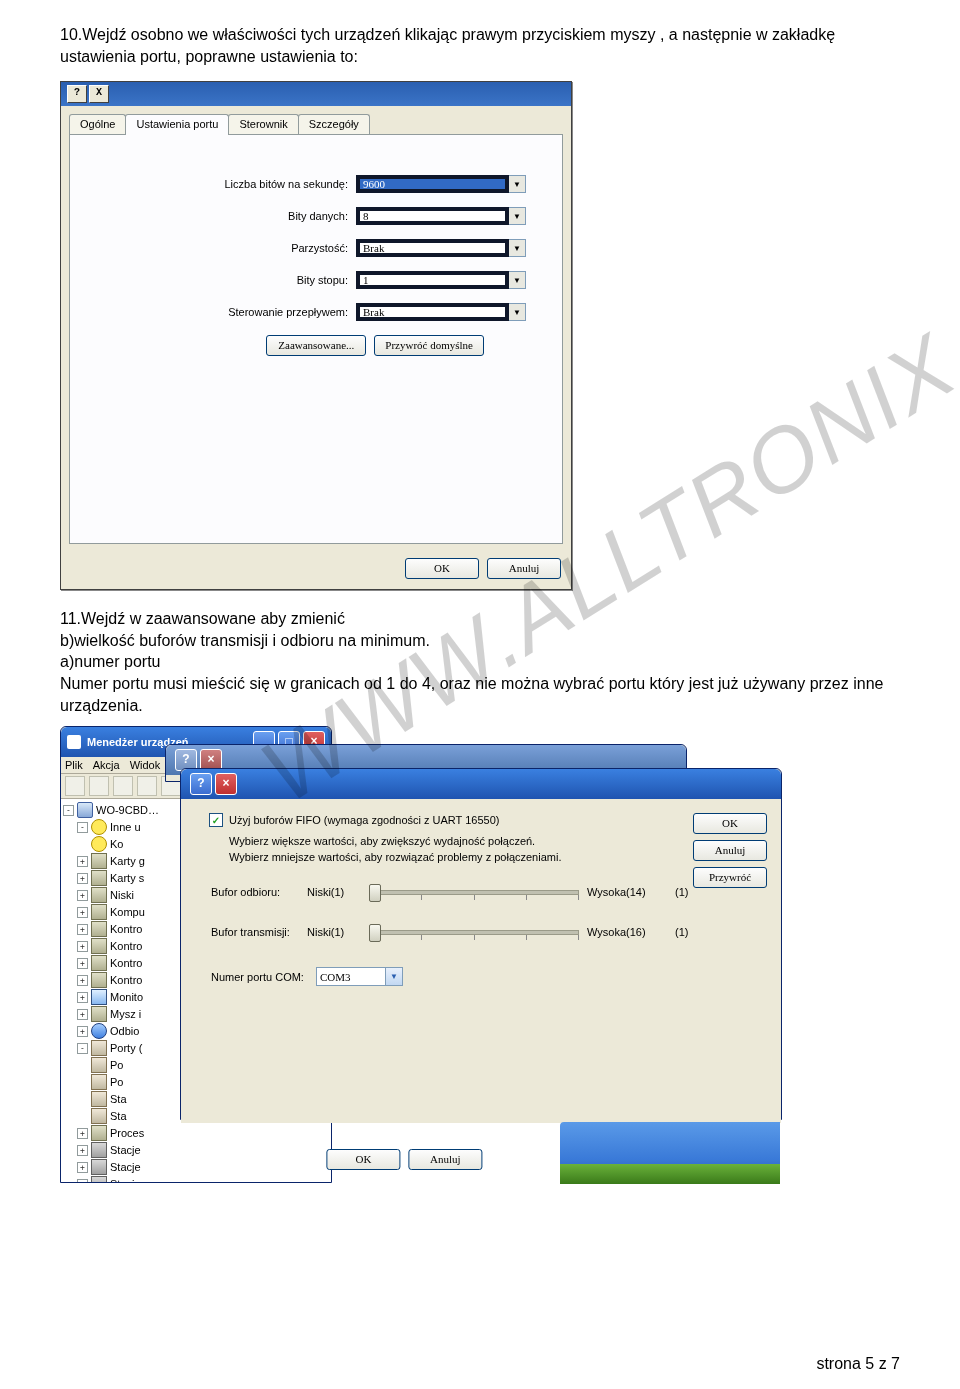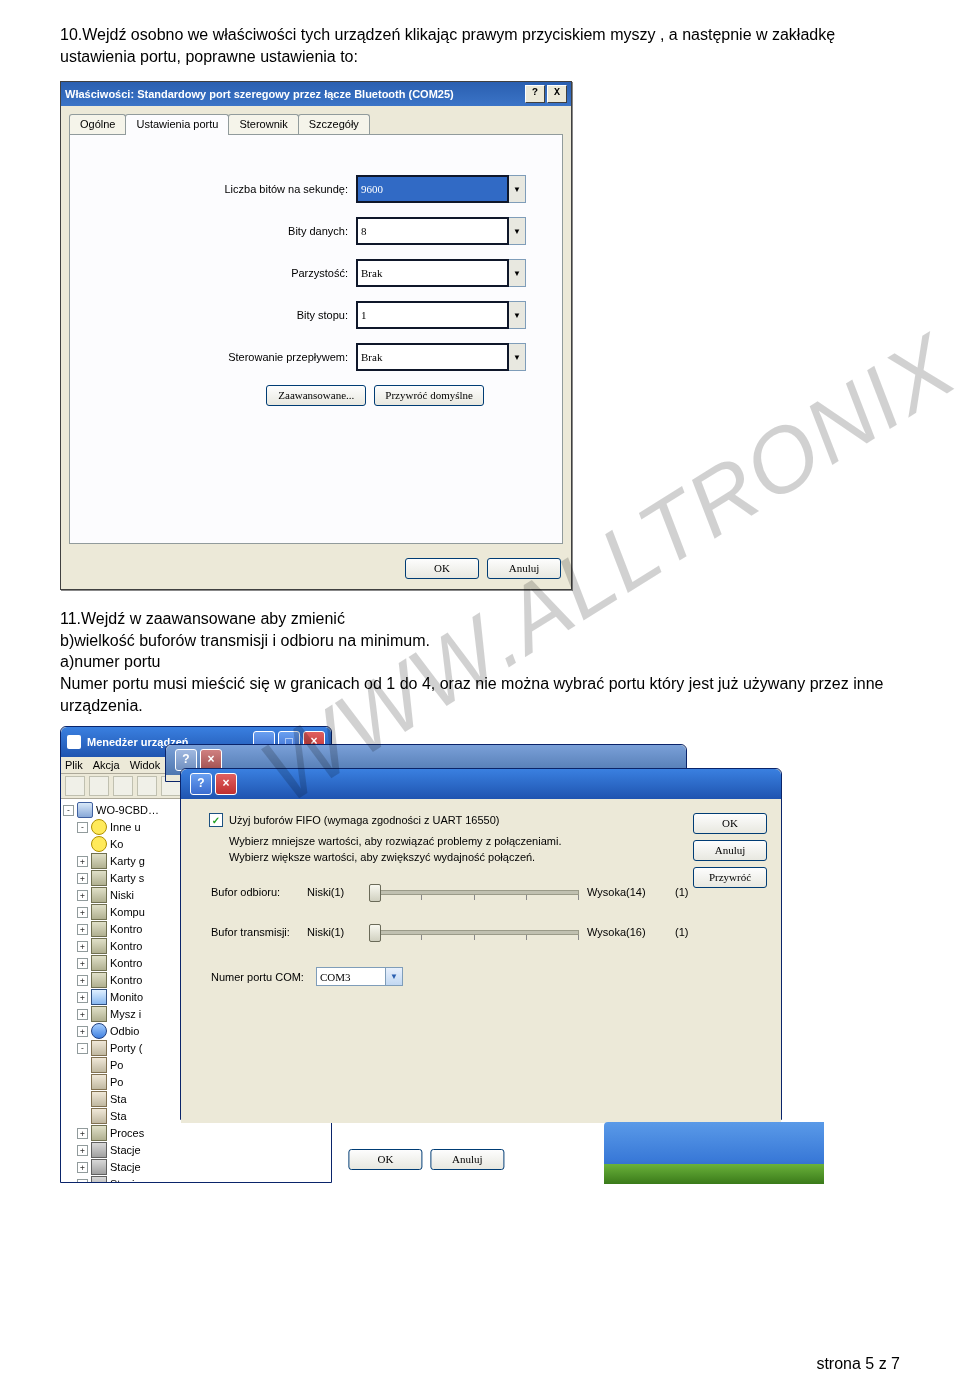--- a/index.html
+++ b/index.html
@@ -105,24 +105,24 @@
     text-align: right;
     padding-right: 8px;
   }
   .combo {
     display: flex;
     align-items: stretch;
     width: 170px;
   }
   .combo input {
     flex: 1;
-    border: 2px solid #0f172a;
+    border: 4px solid #0f172a;
     font: 11px Tahoma;
     padding: 1px 3px;
-    height: 28px;
+    height: 18px;
     box-sizing: border-box;
   }
   .combo.selected input {
     background: #316ac5;
     color: #fff;
   }
   .combo .dd {
     width: 16px;
     border: 1px solid #7f9db9;
     border-left: none;
@@ -152,21 +152,20 @@
     display:flex; gap:8px; justify-content:flex-end;
     padding: 6px 10px 10px 10px;
   }
 
   
   .shot2-wrap {
     position: relative;
     width: 720px;
     height: 460px;
     margin-top: 10px;
-    padding-left: 44px;
   }
   .xp-window {
     position: absolute;
     font-family: Tahoma, Arial, sans-serif;
     font-size: 11px;
     background: #ece9d8;
   }
   .xpblue-title {
     background: linear-gradient(#3a80e0,#1f54b0);
     border-radius: 6px 6px 0 0;
@@ -289,21 +288,20 @@
 <body>
 
 <div class="page">
 
   <div class="watermark">WWW.ALLTRONIX.PL</div>
 
   <div class="body-text">10.Wejdź osobno we właściwości tych urządzeń klikając prawym przyciskiem myszy , a następnie w zakładkę ustawienia portu, poprawne ustawienia to:</div>
 
   <div class="win9x">
     <div class="titlebar">
-      <span class="t-title">Właściwości: Standardowy port szeregowy przez łącze Bluetooth (COM25)</span>
       <span class="t-btn">?</span>
       <span class="t-btn">X</span>
     </div>
     <div class="tabs">
       <div class="tab">Ogólne</div>
       <div class="tab active">Ustawienia portu</div>
       <div class="tab">Sterownik</div>
       <div class="tab">Szczegóły</div>
     </div>
     <div class="tabpanel">
@@ -505,22 +503,22 @@
     <div class="xp-window advdlg">
       <div class="xpblue-title">
         <span class="xp-btn min">?</span>
         <span class="xp-btn">×</span>
       </div>
       <div class="body">
         <div class="chk">
           <span class="box">✓</span>
           <span>Użyj buforów FIFO (wymaga zgodności z UART 16550)</span>
         </div>
+        <div class="hint">Wybierz większe wartości, aby zwiększyć wydajność połączeń.</div>
         <div class="hint">Wybierz mniejsze wartości, aby rozwiązać problemy z połączeniami.</div>
-        <div class="hint">Wybierz większe wartości, aby zwiększyć wydajność połączeń.</div>
 
         <div class="slider-row">
           <span class="lbl">Bufor odbioru:</span>
           <span class="lo">Niski(1)</span>
           <div class="slider">
             <div class="track"></div>
             <div class="ticks">
                 <span></span>
                 <span></span>
                 <span></span>

